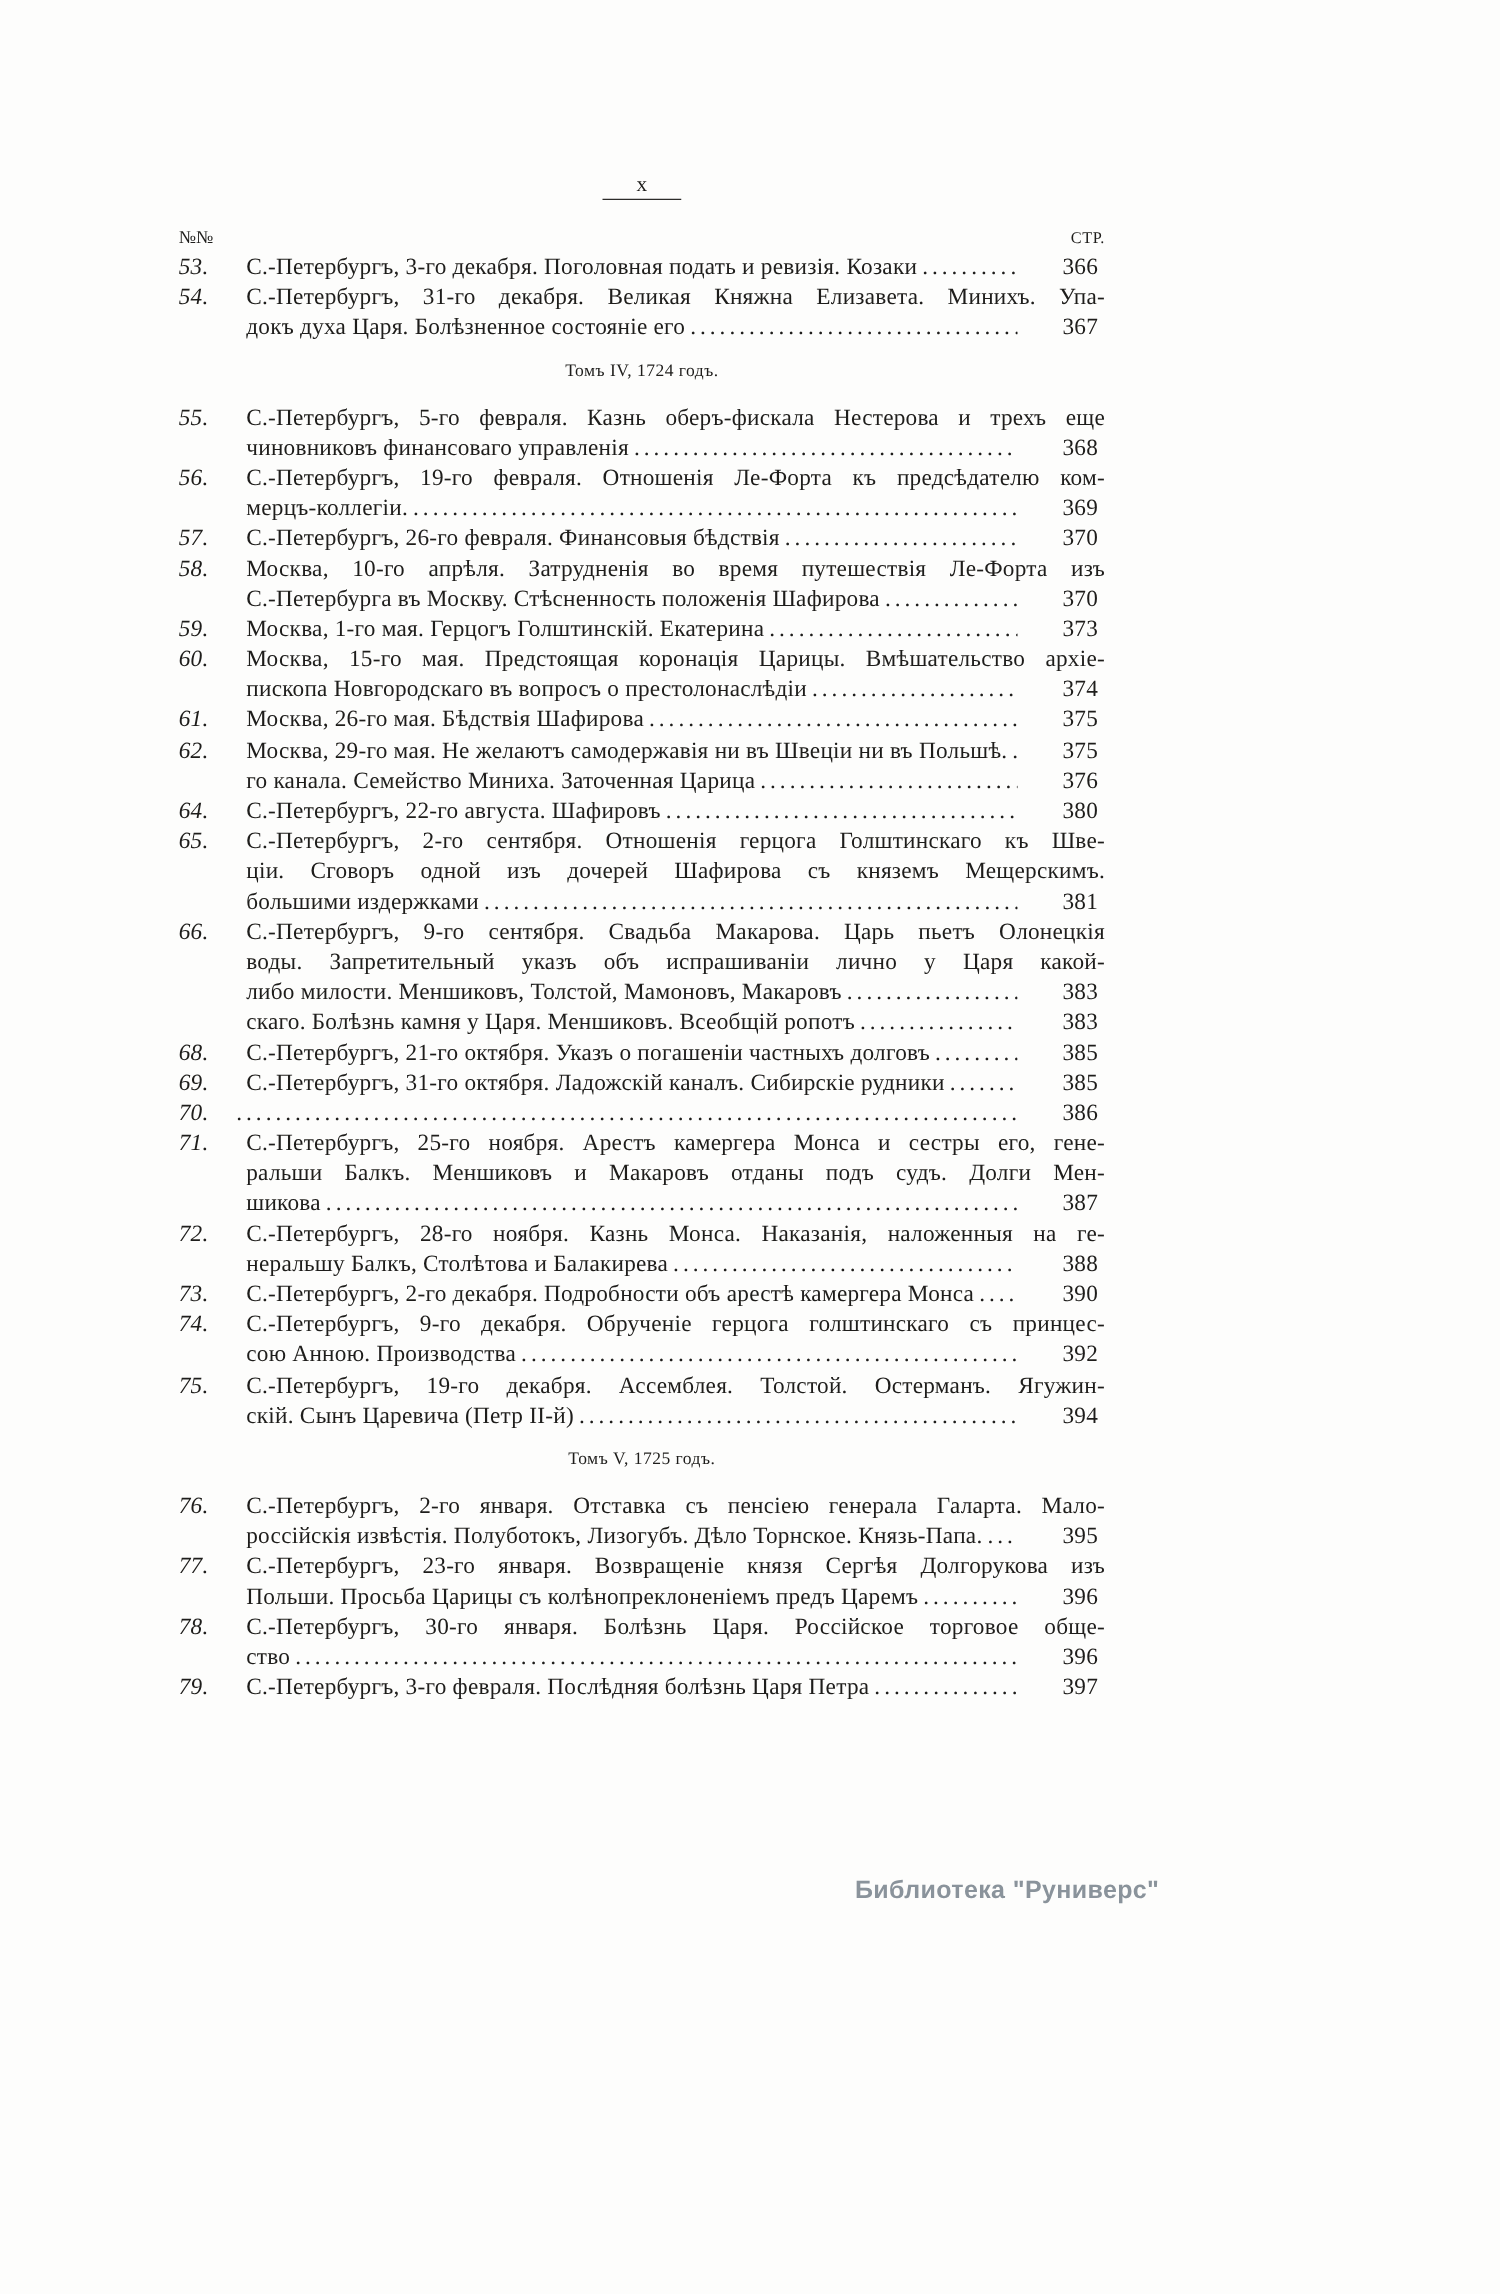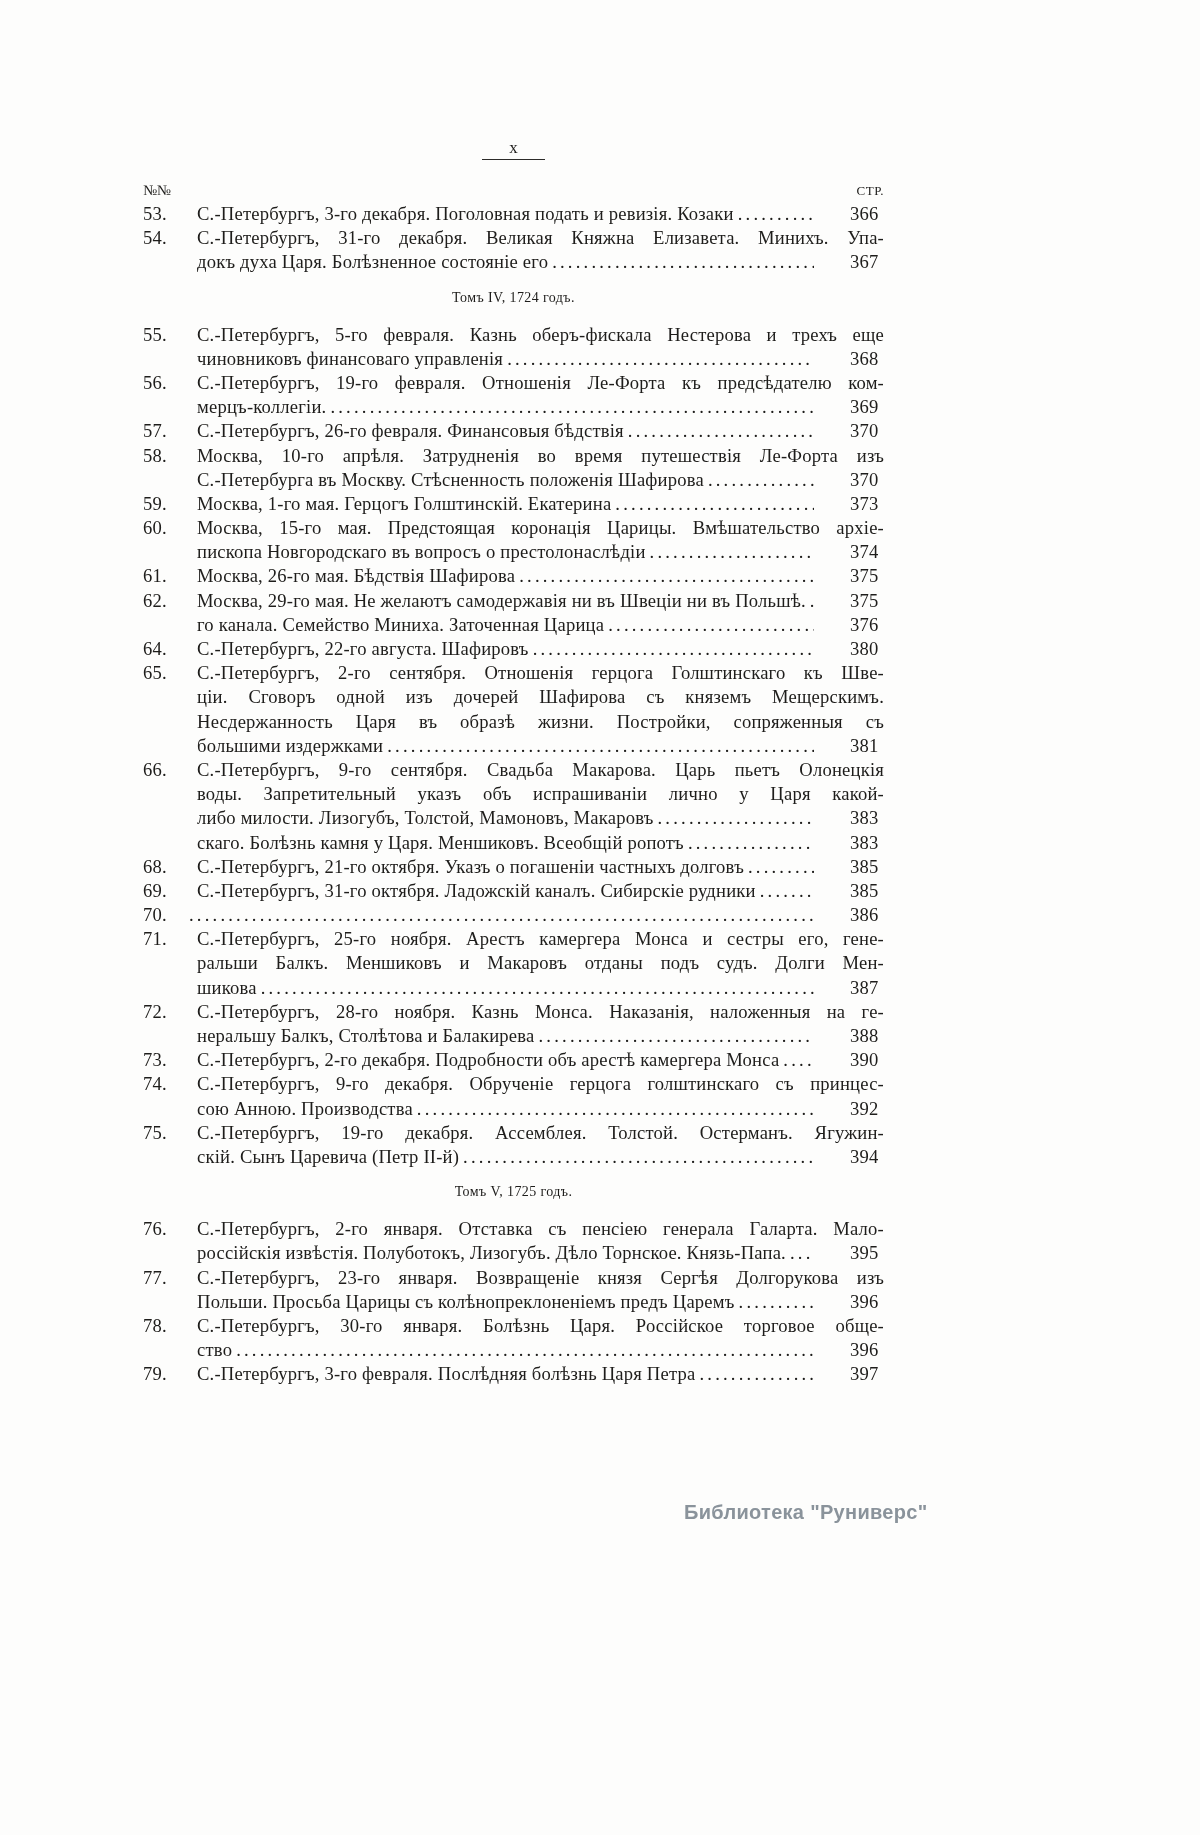--- a/index.html
+++ b/index.html
@@ -46,20 +46,21 @@
   .entry { margin: 0; }
   .entry .line {
     display: flex;
     align-items: baseline;
     line-height: 24.2px;
     height: 24.2px;
   }
   .num {
     flex: 0 0 42px;
     white-space: nowrap;
+    font-style: italic;
   }
   .txt { white-space: nowrap; margin-left: 12px; }
   .line.mid .txt {
     flex: 1 1 auto;
     white-space: normal;
     overflow: hidden;
     max-height: 24.2px;
     text-align: justify;
     text-align-last: justify;
   }
@@ -224,43 +225,39 @@
       </div>
       <div class="entry">
         <div class="line mid">
           <span class="num">65.</span>
           <span class="txt">С.-Петербургъ, 2-го сентября. Отношенія герцога Голштинскаго къ Шве-</span>
         </div>
         <div class="line mid">
           <span class="num"></span>
           <span class="txt">ціи. Сговоръ одной изъ дочерей Шафирова съ княземъ Мещерскимъ.</span>
         </div>
-        <div class="line mid">
-          <span class="num"></span>
-          <span class="txt">Несдержанность Царя въ образѣ жизни. Постройки, сопряженныя съ</span>
-        </div>
         <div class="line last">
           <span class="num"></span>
           <span class="txt">большими издержками</span>
           <span class="dots">............................................................................................................................................</span>
           <span class="pg">381</span>
         </div>
       </div>
       <div class="entry">
         <div class="line mid">
           <span class="num">66.</span>
           <span class="txt">С.-Петербургъ, 9-го сентября. Свадьба Макарова. Царь пьетъ Олонецкія</span>
         </div>
         <div class="line mid">
           <span class="num"></span>
           <span class="txt">воды. Запретительный указъ объ испрашиваніи лично у Царя какой-</span>
         </div>
         <div class="line last">
           <span class="num"></span>
-          <span class="txt">либо милости. Лизогубъ, Толстой, Мамоновъ, Макаровъ</span>
+          <span class="txt">либо милости. Меншиковъ, Толстой, Мамоновъ, Макаровъ</span>
           <span class="dots">............................................................................................................................................</span>
           <span class="pg">383</span>
         </div>
       </div>
       <div class="entry">
         <div class="line last">
           <span class="num"></span>
           <span class="txt">скаго. Болѣзнь камня у Царя. Меншиковъ. Всеобщій ропотъ</span>
           <span class="dots">............................................................................................................................................</span>
           <span class="pg">383</span>

